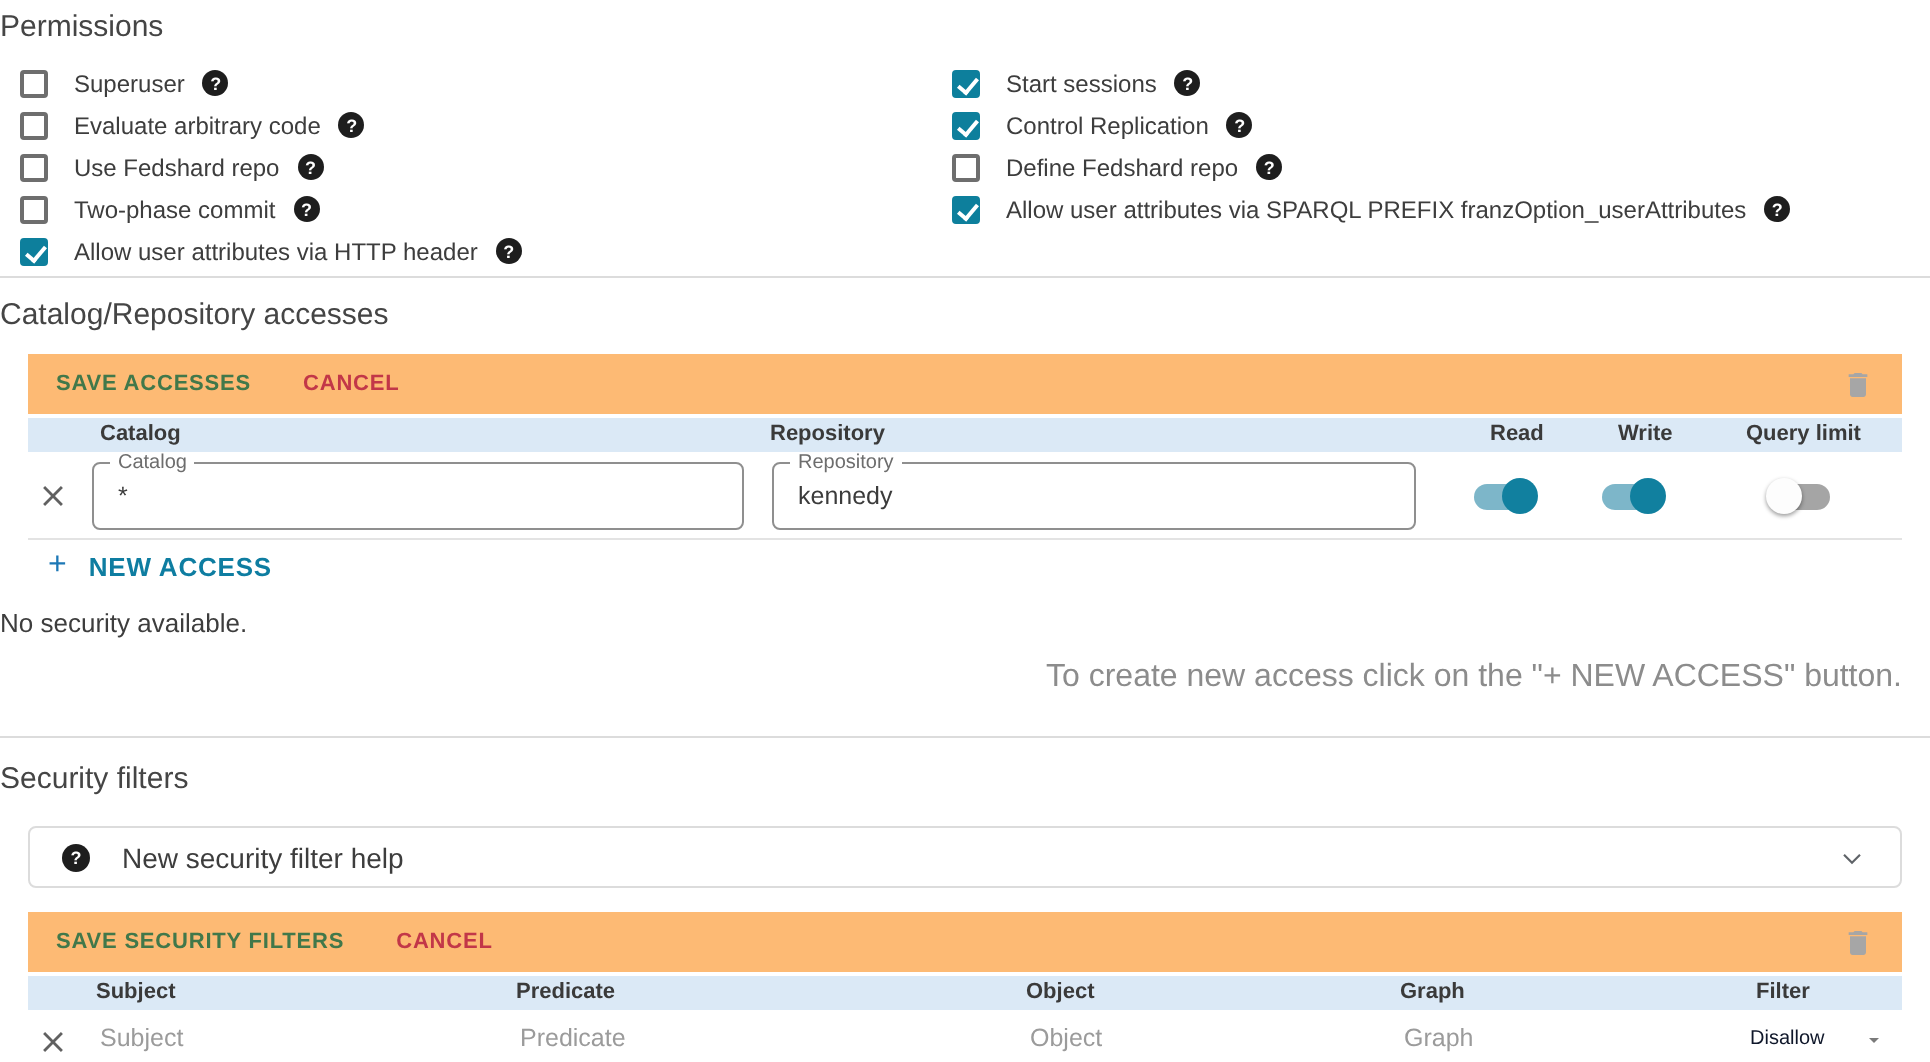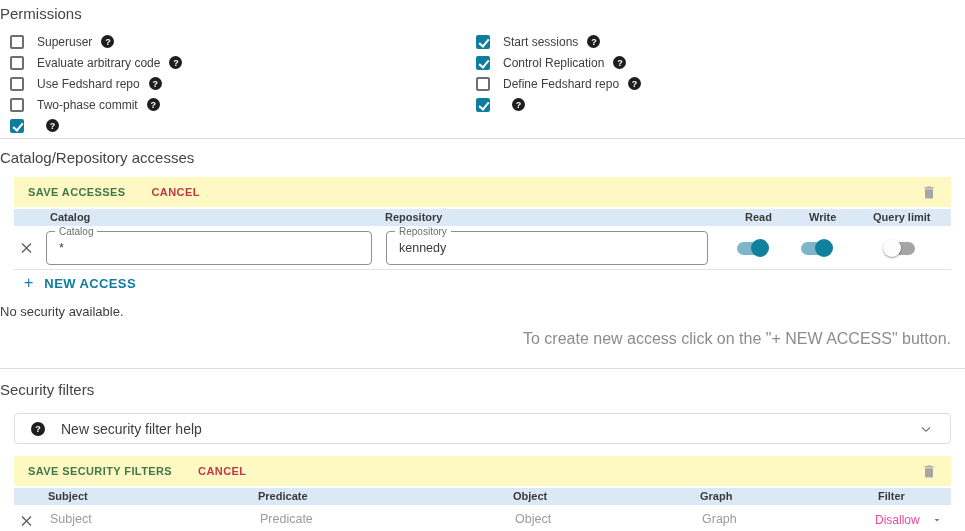--- a/index.html
+++ b/index.html
@@ -22,21 +22,21 @@
         border:solid #fff; border-width:0 2px 2px 0; transform:rotate(40deg); }
   .perm-label { font-size:12px; color:#3d3d3d; }
   .help-badge { width:13px; height:13px; border-radius:50%; background:#1e1e1e; color:#fff;
         font-size:9px; font-weight:bold; display:inline-flex; align-items:center;
         justify-content:center; margin-left:9px; flex:0 0 auto; }
 
   .divider { height:1px; background:#dcdcdc; width:100%; }
   .d1 { margin-top:2px; } .d2 { margin-top:20px; }
 
   
-  .toolbar { margin:11px 14px 0 14px; height:30px; background:#fef9c3;
+  .toolbar { margin:11px 14px 0 14px; height:30px; background:#fdba74;
         display:flex; align-items:center; padding:0 14px; }
   .tb-btn { font-size:11px; font-weight:bold; letter-spacing:.4px; border:none; background:none;
         cursor:pointer; font-family:inherit; }
   .tb-save { color:#41784a; margin-right:26px; }
   .tb-cancel { color:#c23748; }
   .tb-trash { margin-left:auto; cursor:pointer; display:flex; }
 
   .thead { margin:2px 14px 0 14px; height:17px; background:#dbe9f6; position:relative;
         font-size:11px; font-weight:bold; color:#3a3a3a; }
   .thead span { position:absolute; top:2px; }
@@ -81,21 +81,21 @@
   .help-chevron { margin-left:auto; display:flex; }
 
   
   .ufield { position:absolute; top:3px; height:25px; border:none; border-bottom:1px solid #949494;
         font-size:12.5px; color:#3b3b3b; outline:none; background:transparent; font-family:inherit;
         padding:0 0 2px 2px; }
   .ufield::placeholder { color:#9b9b9b; opacity:1; }
 
   .fselect { position:absolute; top:3px; height:25px; border-bottom:2px solid #0f7e9a;
         display:flex; align-items:center; cursor:pointer; }
-  .fselect-value { font-size:12px; color:#ec4899; }
+  .fselect-value { font-size:10px; color:#0f172a; }
   .fselect-arrow { margin-left:auto; display:flex; }
 
   .access-row { height:44px; }
   .filter-row { height:31px; }
 </style>
 </head>
 <body>
 
 <h2 class="section-title pad" id="permissions-title">Permissions</h2>
 
@@ -116,20 +116,21 @@
       <span class="perm-label">Use Fedshard repo</span>
       <span class="help-badge">?</span>
     </div>
     <div class="perm-row">
       <span class="cb"></span>
       <span class="perm-label">Two-phase commit</span>
       <span class="help-badge">?</span>
     </div>
     <div class="perm-row">
       <span class="cb on"></span>
+      <span class="perm-label">Allow user attributes via HTTP header</span>
       <span class="help-badge">?</span>
     </div>
   </div>
   <div class="perm-col-right">
     <div class="perm-row">
       <span class="cb on"></span>
       <span class="perm-label">Start sessions</span>
       <span class="help-badge">?</span>
     </div>
     <div class="perm-row">
@@ -137,20 +138,21 @@
       <span class="perm-label">Control Replication</span>
       <span class="help-badge">?</span>
     </div>
     <div class="perm-row">
       <span class="cb"></span>
       <span class="perm-label">Define Fedshard repo</span>
       <span class="help-badge">?</span>
     </div>
     <div class="perm-row">
       <span class="cb on"></span>
+      <span class="perm-label">Allow user attributes via SPARQL PREFIX franzOption_userAttributes</span>
       <span class="help-badge">?</span>
     </div>
   </div>
 </div>
 
 <div class="divider d1"></div>
 
 <h2 class="section-title pad" id="accesses-title">Catalog/Repository accesses</h2>
 
 <div class="toolbar">

